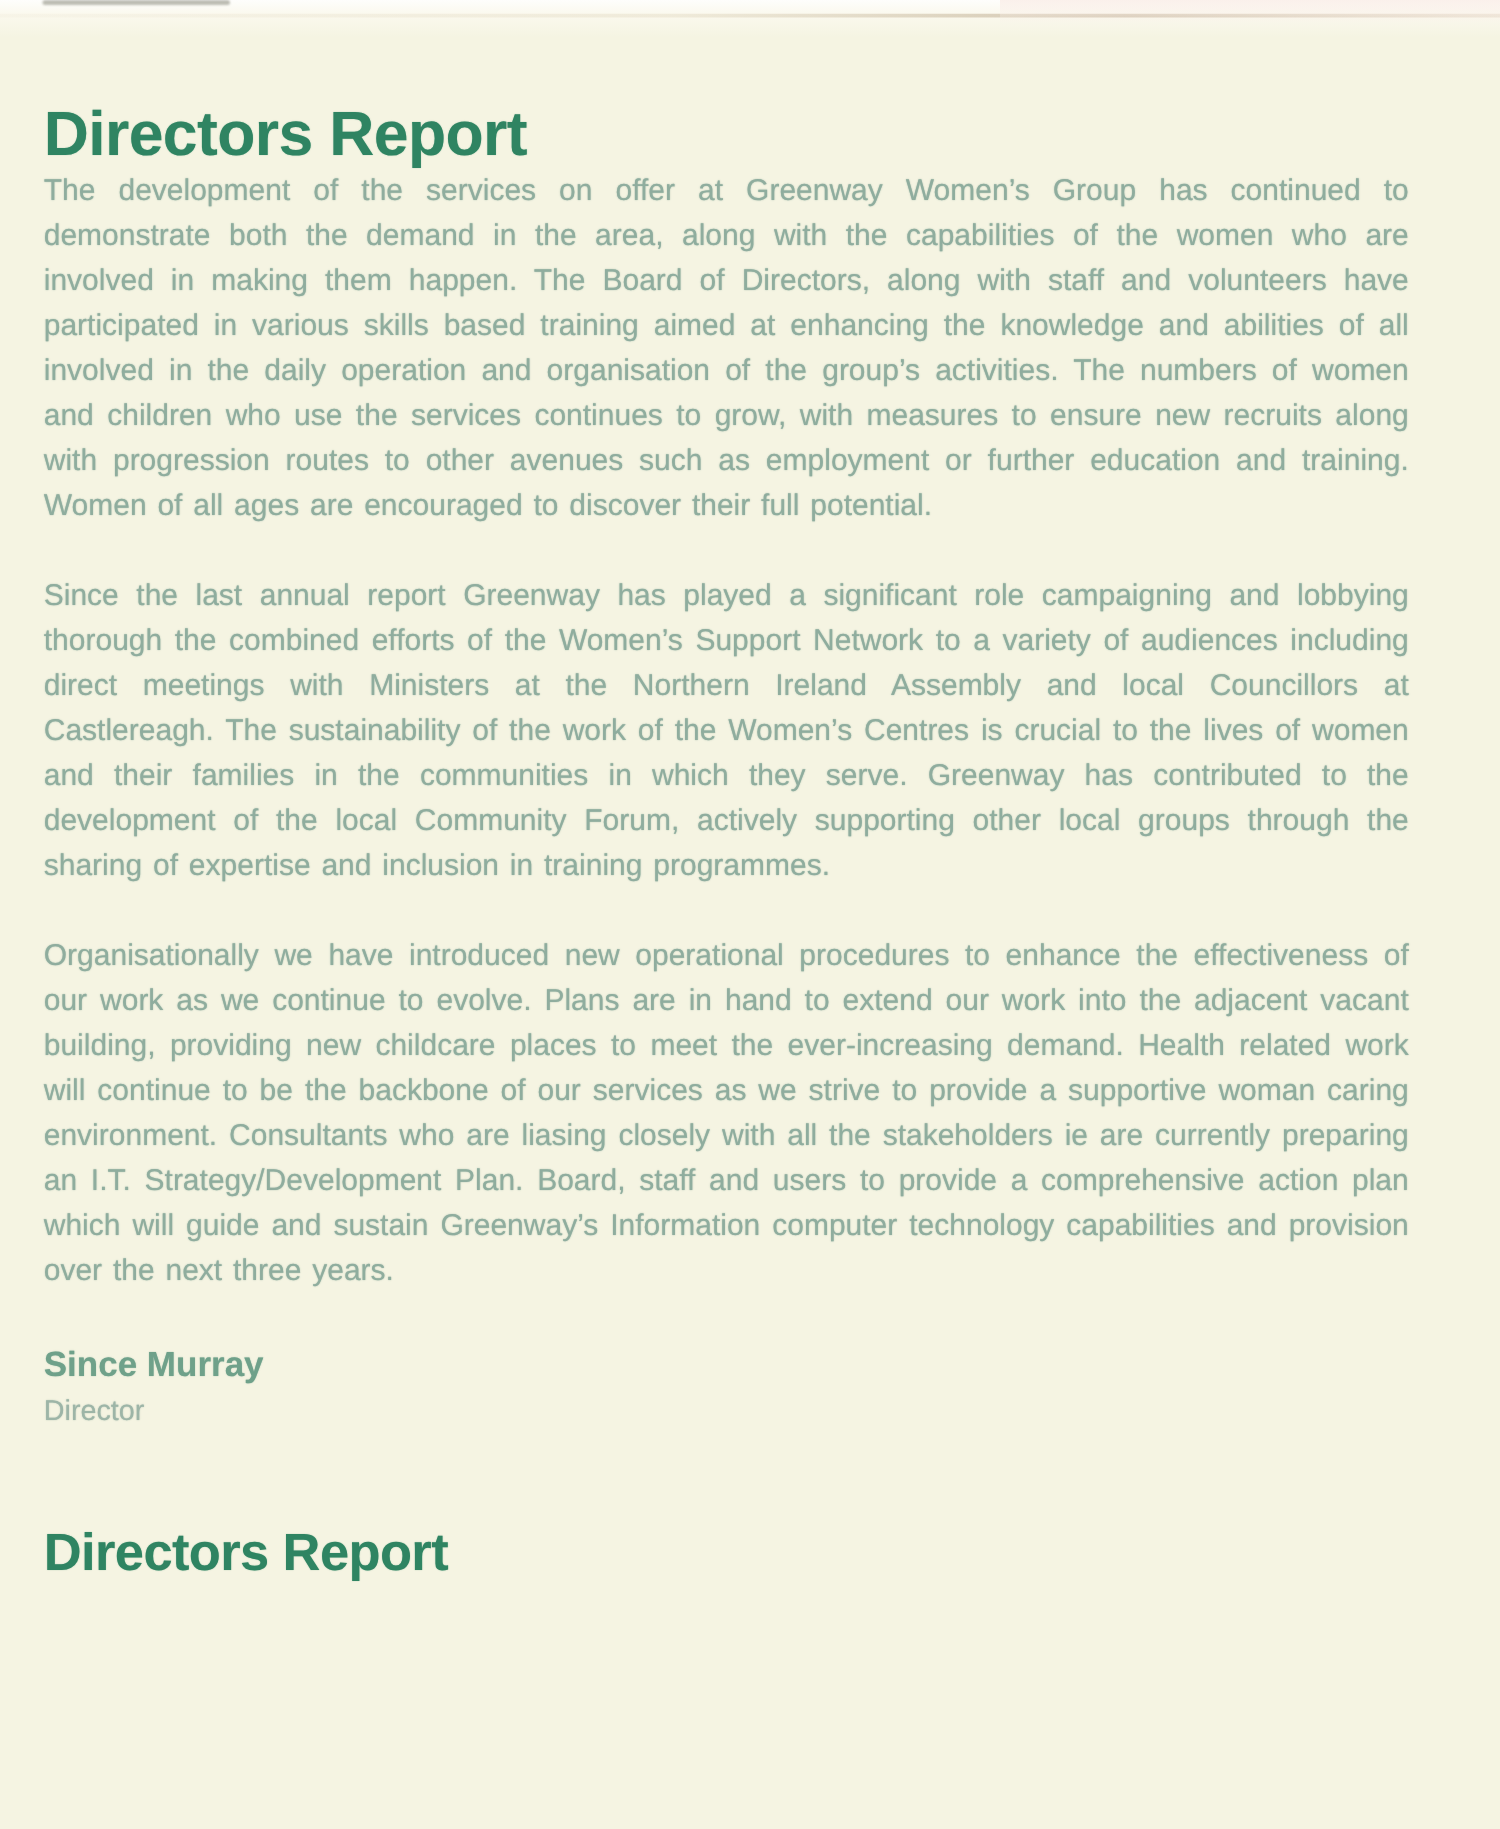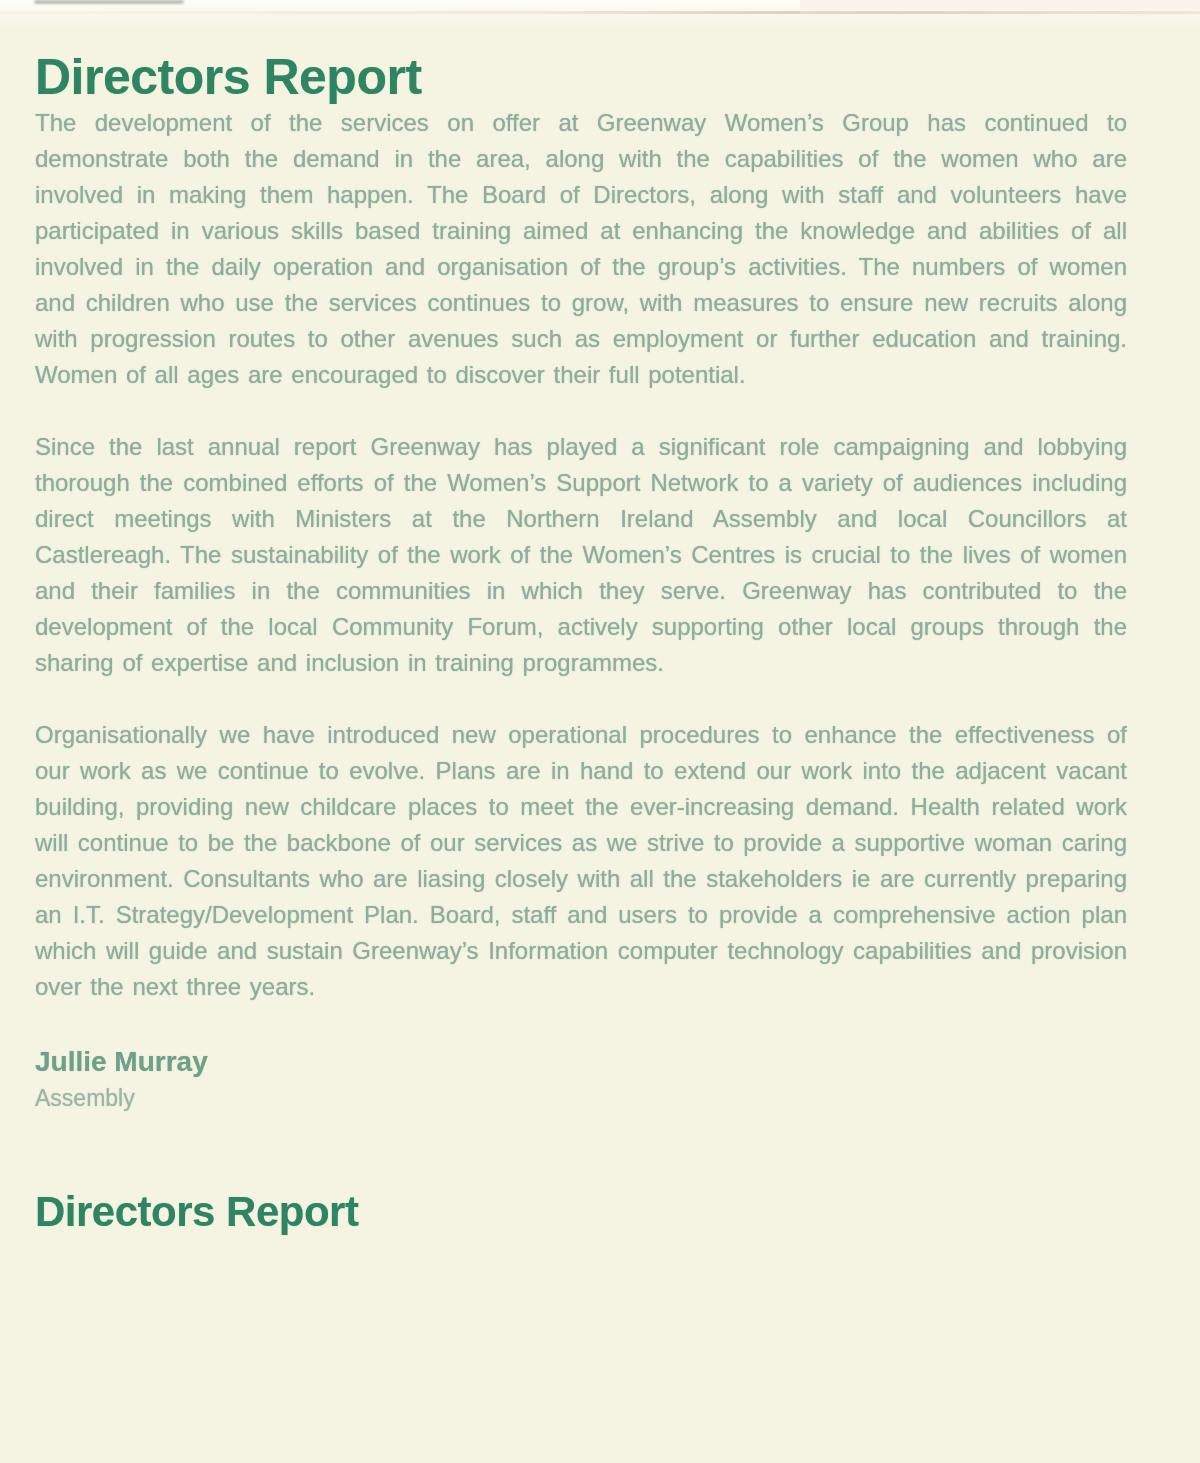--- a/index.html
+++ b/index.html
@@ -46,21 +46,21 @@
     top: 0; left: 34px;
     width: 150px;
     height: 4px;
     background: rgba(110,110,95,0.45);
     border-radius: 2px;
     filter: blur(1px);
     pointer-events: none;
   }
   .content {
     position: relative;
-    padding: 50px 73px 0 35px;
+    padding: 80px 73px 0 35px;
     box-sizing: border-box;
   }
   .page-title {
     margin: 0 0 0 0;
     font-size: 50px;
     font-weight: 700;
     letter-spacing: -0.5px;
     color: #2f8462;
     line-height: 1.1;
     text-shadow: 0 0 1px rgba(47,132,98,0.45);
@@ -117,20 +117,20 @@
 
     <h1 class="page-title">Directors Report</h1>
 
     <div class="body-copy">
       <p>The development of the services on offer at Greenway Women’s Group has continued to demonstrate both the demand in the area, along with the capabilities of the women who are involved in making them happen.  The Board of Directors, along with staff and volunteers have participated in various skills based training aimed at enhancing the knowledge and abilities of all involved in the daily operation and organisation of the group’s activities.  The numbers of women and children who use the services continues to grow, with measures to ensure new recruits along with progression routes to other avenues such as employment or further education and training.  Women of all ages are encouraged to discover their full potential.</p>
       <p>Since the last annual report Greenway has played a significant role campaigning and lobbying thorough the combined efforts of the Women’s Support Network to a variety of audiences including direct meetings with Ministers at the Northern Ireland Assembly and local Councillors at Castlereagh.  The sustainability of the work of the Women’s Centres is crucial to the lives of women and their families in the communities in which they serve.  Greenway has contributed to the development of the local Community Forum, actively supporting other local groups through the sharing of expertise and inclusion in training programmes.</p>
       <p>Organisationally we have introduced new operational procedures to enhance the effectiveness of our work as we continue to evolve.  Plans are in hand to extend our work into the adjacent vacant building, providing new childcare places to meet the ever-increasing demand.  Health related work will continue to be the backbone of our services as we strive to provide a supportive woman caring environment.  Consultants who are liasing closely with all the stakeholders ie are currently preparing an I.T. Strategy/Development Plan. Board, staff and users to provide a comprehensive action plan which will guide and sustain Greenway’s Information computer technology capabilities and provision over the next three years.</p>
     </div>
 
     <div class="signature">
-      <div class="signature-name">Jullie Murray</div>
-      <div class="signature-role">Assembly</div>
+      <div class="signature-name">Since Murray</div>
+      <div class="signature-role">Director</div>
     </div>
 
     <h2 class="footer-title">Directors Report</h2>
 
   </div>
 </div>
 
 </body></html>

